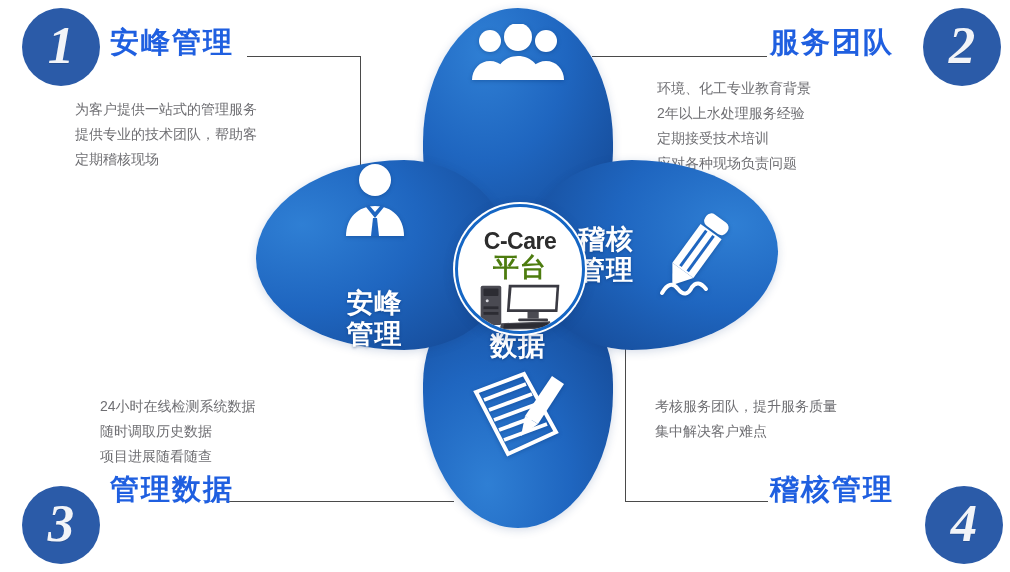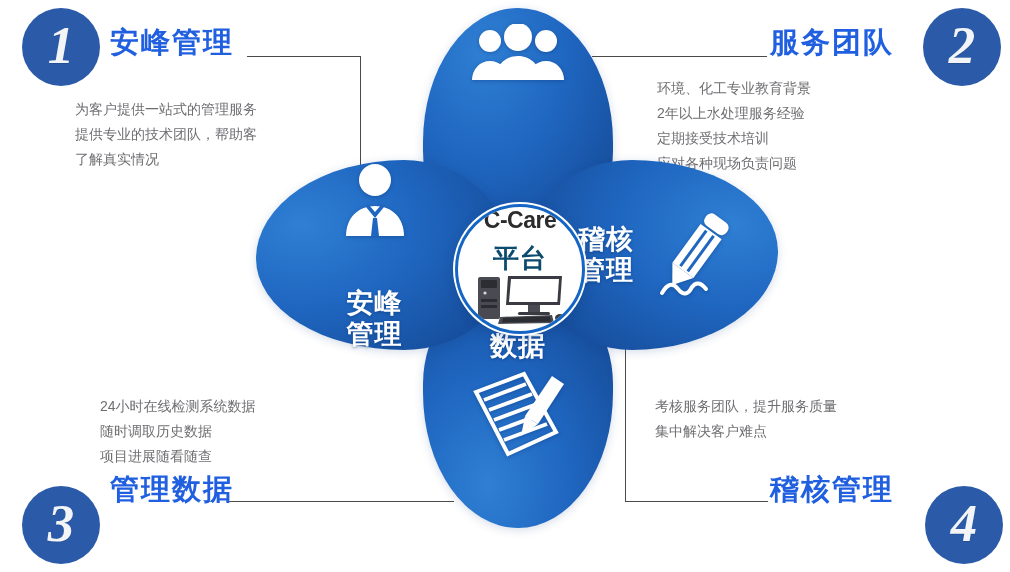--- a/index.html
+++ b/index.html
@@ -123,22 +123,22 @@
 
   
   #hub{
     position:absolute;left:199px;top:196px;width:124px;height:124px;
     border-radius:50%;background:#ffffff;
     border:3px solid #1566c4;
     box-shadow:0 0 0 2px #ffffff, 0 3px 12px rgba(10,50,110,.30);
     display:flex;flex-direction:column;align-items:center;
     overflow:hidden;z-index:5;
   }
-  #hub-en{margin-top:2px;font-size:23px;font-weight:700;color:#2c2c2c;letter-spacing:-.5px;line-height:1;}
-  #hub-cn{font-size:26px;font-weight:700;color:#0c4a6e;line-height:1.05;letter-spacing:1px;margin-top:13px;}
+  #hub-en{margin-top:23px;font-size:23px;font-weight:700;color:#2c2c2c;letter-spacing:-.5px;line-height:1;}
+  #hub-cn{font-size:26px;font-weight:700;color:#4d7c0f;line-height:1.05;letter-spacing:1px;margin-top:1px;}
   #hub-art{margin-top:1px;}
 </style>
 </head>
 <body>
 
 <div id="stage">
 
   <div class="ln lh" id="ln1h"></div>
   <div class="ln lv" id="ln1v"></div>
   <div class="ln lh" id="ln2h"></div>
@@ -160,21 +160,21 @@
   </div>
 
   <div class="head" id="head1">安峰管理</div>
   <div class="head" id="head2">服务团队</div>
   <div class="head" id="head3">管理数据</div>
   <div class="head" id="head4">稽核管理</div>
 
   <div class="blurb" id="blurb1">
     <div>为客户提供一站式的管理服务</div>
     <div>提供专业的技术团队，帮助客</div>
-    <div>了解真实情况</div>
+    <div>定期稽核现场</div>
   </div>
   <div class="blurb" id="blurb2">
     <div>环境、化工专业教育背景</div>
     <div>2年以上水处理服务经验</div>
     <div>定期接受技术培训</div>
     <div>应对各种现场负责问题</div>
   </div>
   <div class="blurb" id="blurb3">
     <div>24小时在线检测系统数据</div>
     <div>随时调取历史数据</div>

